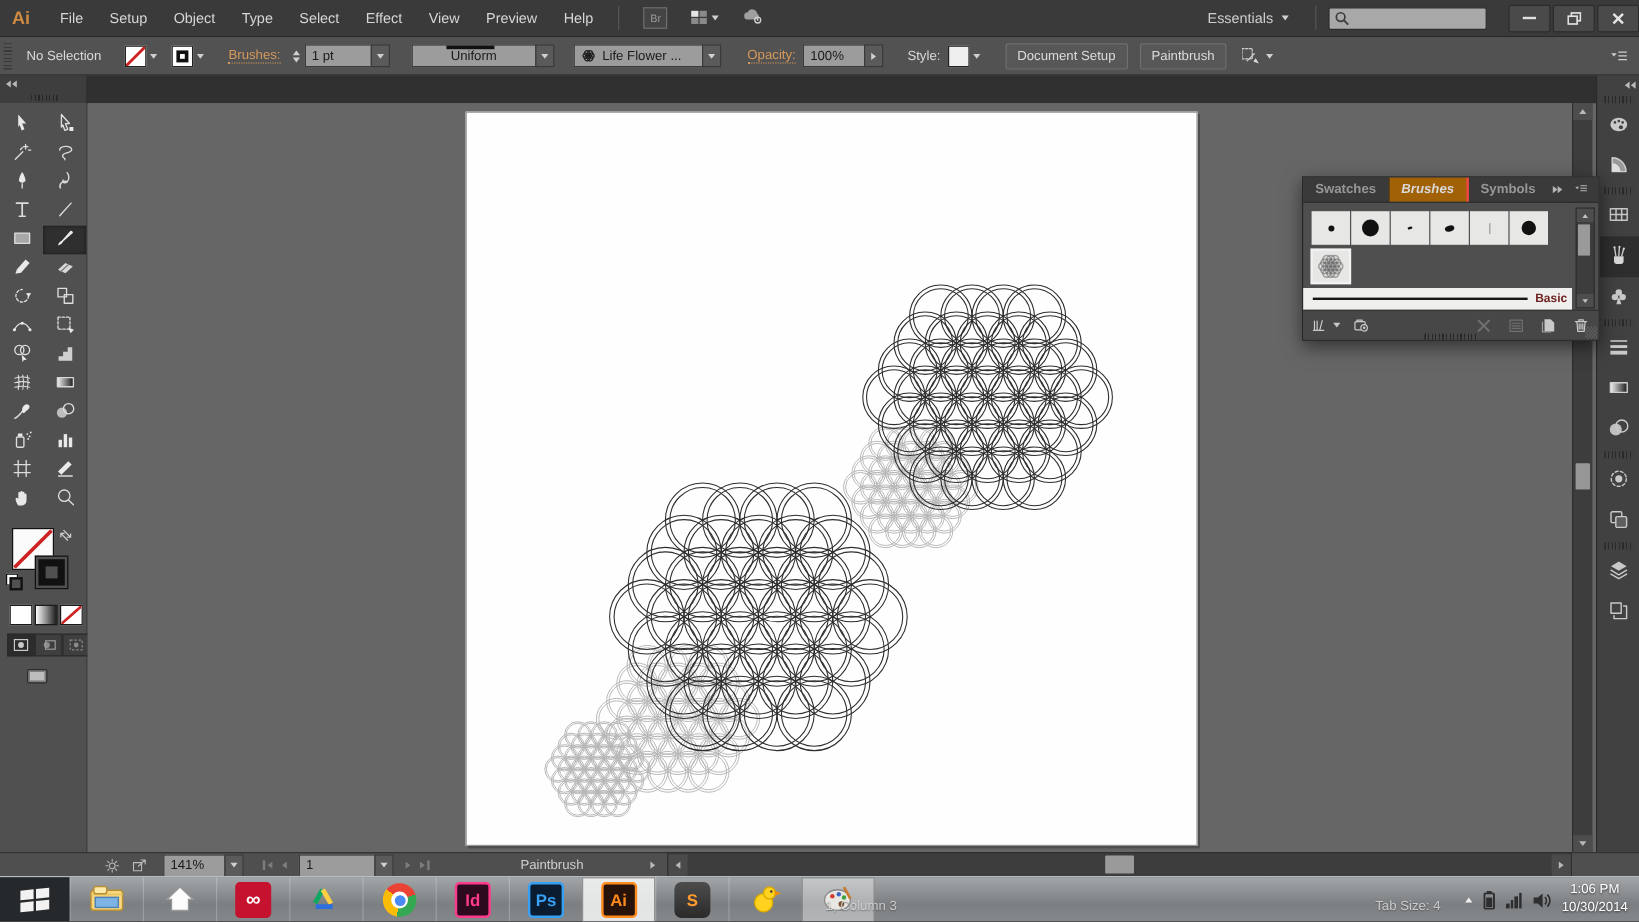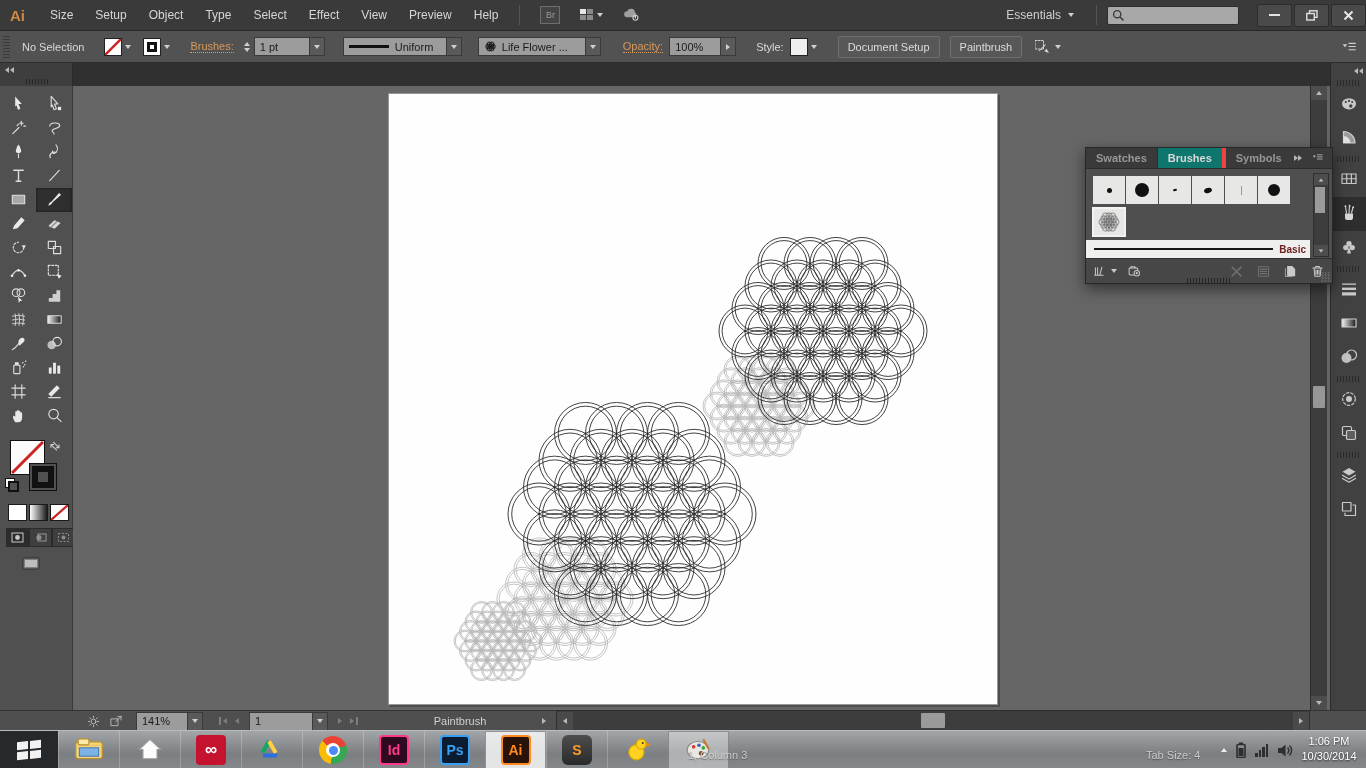--- a/index.html
+++ b/index.html
@@ -100,21 +100,21 @@
   .dock-collapse{height:16px;display:flex;align-items:center;justify-content:flex-end;padding-right:4px;color:#b9b9b9;gap:1px;}
   .dock-grip{height:6px;margin:1px 6px;background:repeating-linear-gradient(90deg,#2a2a2a 0 1px,transparent 1px 3px);}
   .dockbtn{width:36px;height:34px;display:flex;align-items:center;justify-content:center;}
   .dockbtn.active{background:#2e2e2e;}
 
   
   .panel{position:absolute;left:1085px;top:147px;width:246px;height:135px;background:#4f4f4f;
     border:1px solid #272727;box-shadow:0 5px 14px rgba(0,0,0,.5);}
   .panel-head{height:20px;background:#3a3a3a;display:flex;align-items:stretch;border-bottom:1px solid #2c2c2c;}
   .ptab{padding:0 10px;display:flex;align-items:center;color:#979797;font-weight:bold;}
-  .ptab.active{background:#0f766e;color:#d8d8d8;border-left:1px solid #2c2c2c;border-right:4px solid #ef4444;}
+  .ptab.active{background:#a16207;color:#d8d8d8;border-left:1px solid #2c2c2c;border-right:2px solid #ef4444;font-style:italic;}
   .phead-icons{margin-left:auto;display:flex;align-items:center;gap:8px;padding-right:6px;color:#b5b5b5;}
   .panel-body{position:relative;height:89px;}
   .brushrow{position:absolute;left:7px;top:7px;display:flex;gap:1px;}
   .bcell{width:32px;height:28px;background:#e7e7e5;display:flex;align-items:center;justify-content:center;}
   .bcell.sel{outline:2px solid #f2f2f2;outline-offset:-1px;}
   .basicstrip{position:absolute;left:0;top:71px;width:224px;height:18px;background:#efefed;display:flex;align-items:center;}
   .basicline{flex:1;height:2px;background:#161616;margin:0 6px 0 8px;}
   .basiclabel{color:#6e2222;font-size:10px;margin-right:4px;font-weight:bold;}
   .pv{position:absolute;right:3px;top:4px;width:14px;height:82px;background:#3d3d3d;border:1px solid #2e2e2e;}
   .pvbtn{height:11px;display:flex;align-items:center;justify-content:center;color:#c0c0c0;background:#4d4d4d;}
@@ -157,21 +157,21 @@
   .traybars i{width:2.5px;background:#2c2e30;display:block;}
 </style>
 </head>
 <body>
 
 <div class="screen">
 
   <div class="titlebar">
     <span class="ai-logo" style="color:#cf8a43;">Ai</span>
     <div class="menus" id="menu-items">
-        <span class="menu-item">Size</span>
+        <span class="menu-item">File</span>
         <span class="menu-item">Setup</span>
         <span class="menu-item">Object</span>
         <span class="menu-item">Type</span>
         <span class="menu-item">Select</span>
         <span class="menu-item">Effect</span>
         <span class="menu-item">View</span>
         <span class="menu-item">Preview</span>
         <span class="menu-item">Help</span>
       </div>
     <div class="tb-sep"></div>
@@ -239,21 +239,21 @@
     <span class="cb-link">Brushes:</span>
     <span class="stepper">
         <i class="tu" style="color:#cfcfcf;"></i>
         <i class="td" style="color:#cfcfcf;"></i>
       </span>
     <span class="fld" style="width:44px;">1 pt</span>
     <span class="dropbtn">
         <i class="td"></i>
       </span>
     <span style="width:18px"></span>
-    <span class="fld" style="width:92px;">
+    <span class="fld" style="width:92px;flex-direction:column;">
       <span class="linepreview"></span>
       <span>Uniform</span>
     </span>
     <span class="dropbtn">
         <i class="td"></i>
       </span>
     <span style="width:16px"></span>
     <span class="fld" style="width:96px;gap:5px;">
       <span id="mini-flower" style="display:flex;">
           <svg width="13" height="13" viewBox="0 0 13 13">

